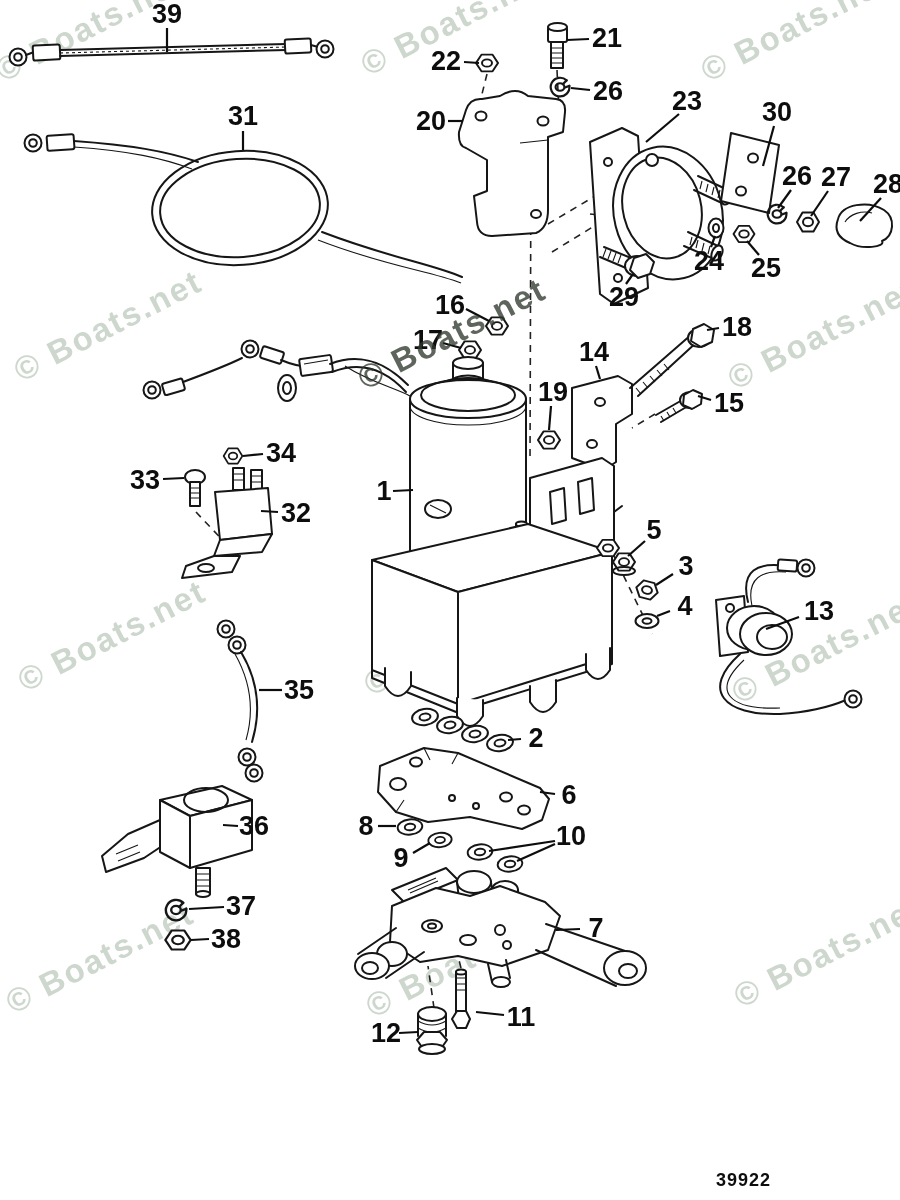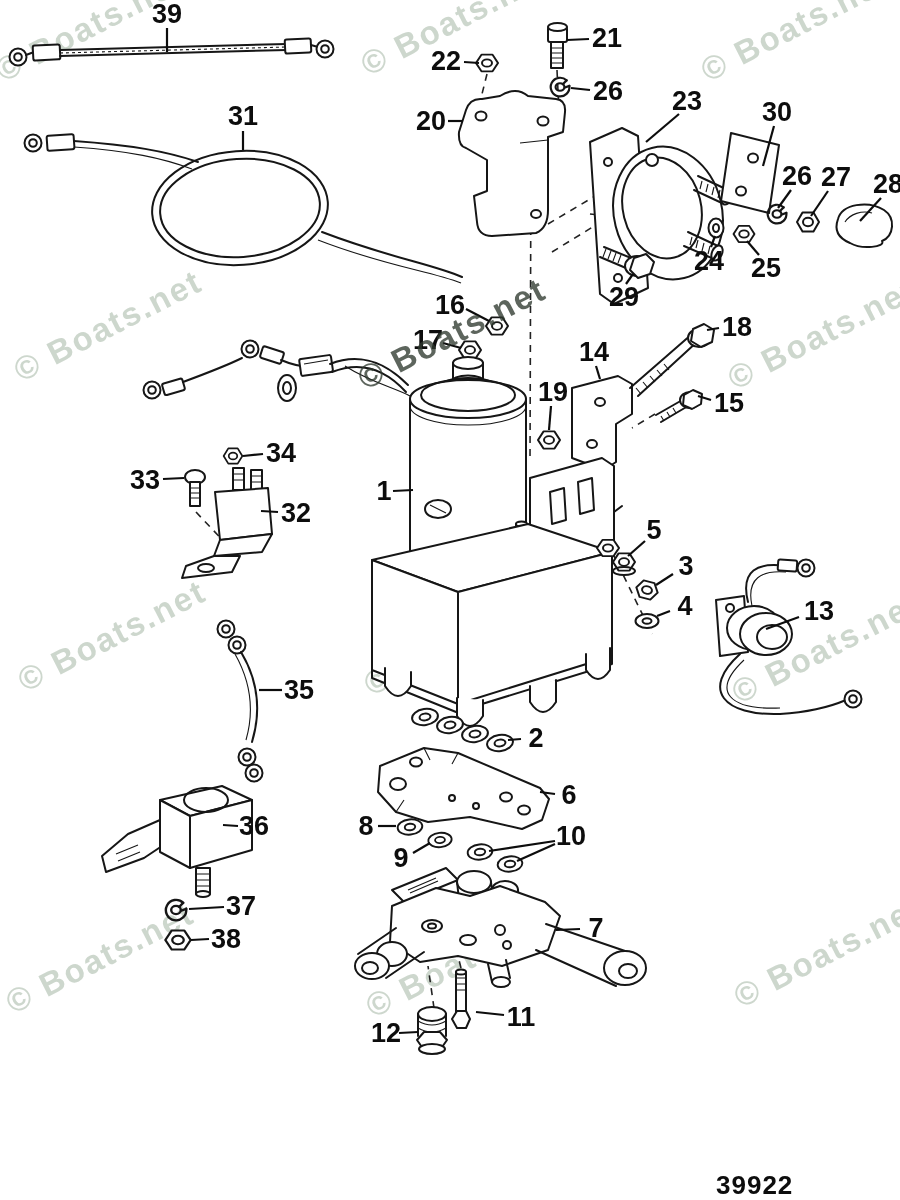--- a/index.html
+++ b/index.html
@@ -12,21 +12,21 @@
   .wm-dark{color:rgba(48,58,48,0.78);z-index:3;}
   svg.art{position:absolute;left:0;top:0;z-index:1;}
   .ln{stroke:#161616;stroke-width:2;fill:#fff;stroke-linejoin:round;stroke-linecap:round;}
   .lnf{stroke:#161616;stroke-width:2;fill:none;stroke-linejoin:round;stroke-linecap:round;}
   .thin{stroke:#161616;stroke-width:1.1;fill:none;}
   .dash{stroke:#222;stroke-width:1.6;fill:none;stroke-dasharray:7 6;}
   .leader{stroke:#0d0d0d;stroke-width:2.2;fill:none;}
   .callout{font-family:"Liberation Sans",sans-serif;font-weight:bold;font-size:27px;
            fill:#0d0d0d;text-anchor:middle;}
   .part-number{position:absolute;left:716px;top:1170px;z-index:2;
-               font-weight:bold;font-size:26px;color:#0d0d0d;letter-spacing:1px;}
+               font-weight:bold;font-size:18px;color:#0d0d0d;letter-spacing:1px;}
 </style>
 </head>
 <body>
 
 <div class="stage">
   <div>
       <div class="wm" style="left: 90px; top: 26px;">© Boats.net</div>
       <div class="wm" style="left: 455px; top: 20px;">© Boats.net</div>
       <div class="wm" style="left: 795px; top: 26px;">© Boats.net</div>
       <div class="wm" style="left: 108px; top: 326px;">© Boats.net</div>

